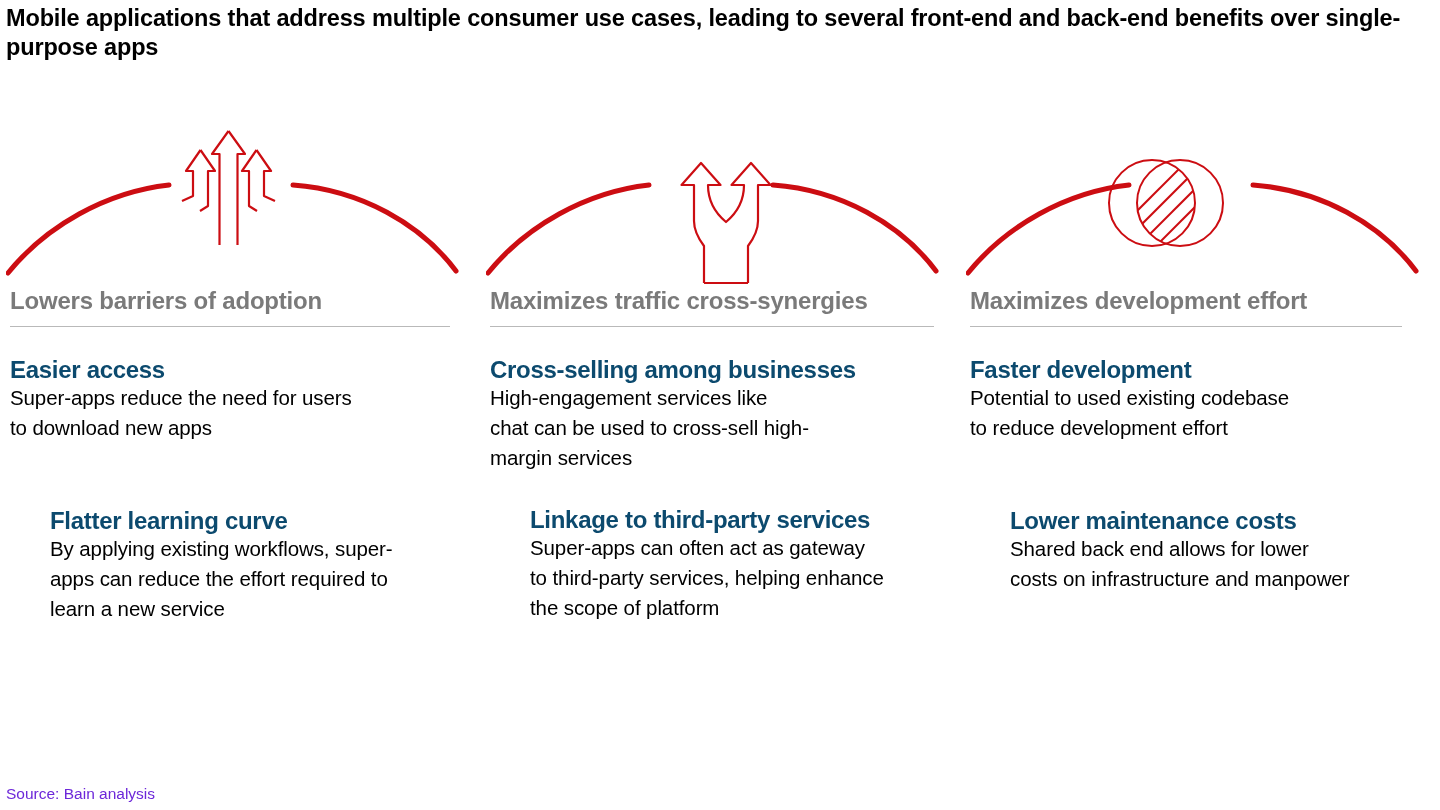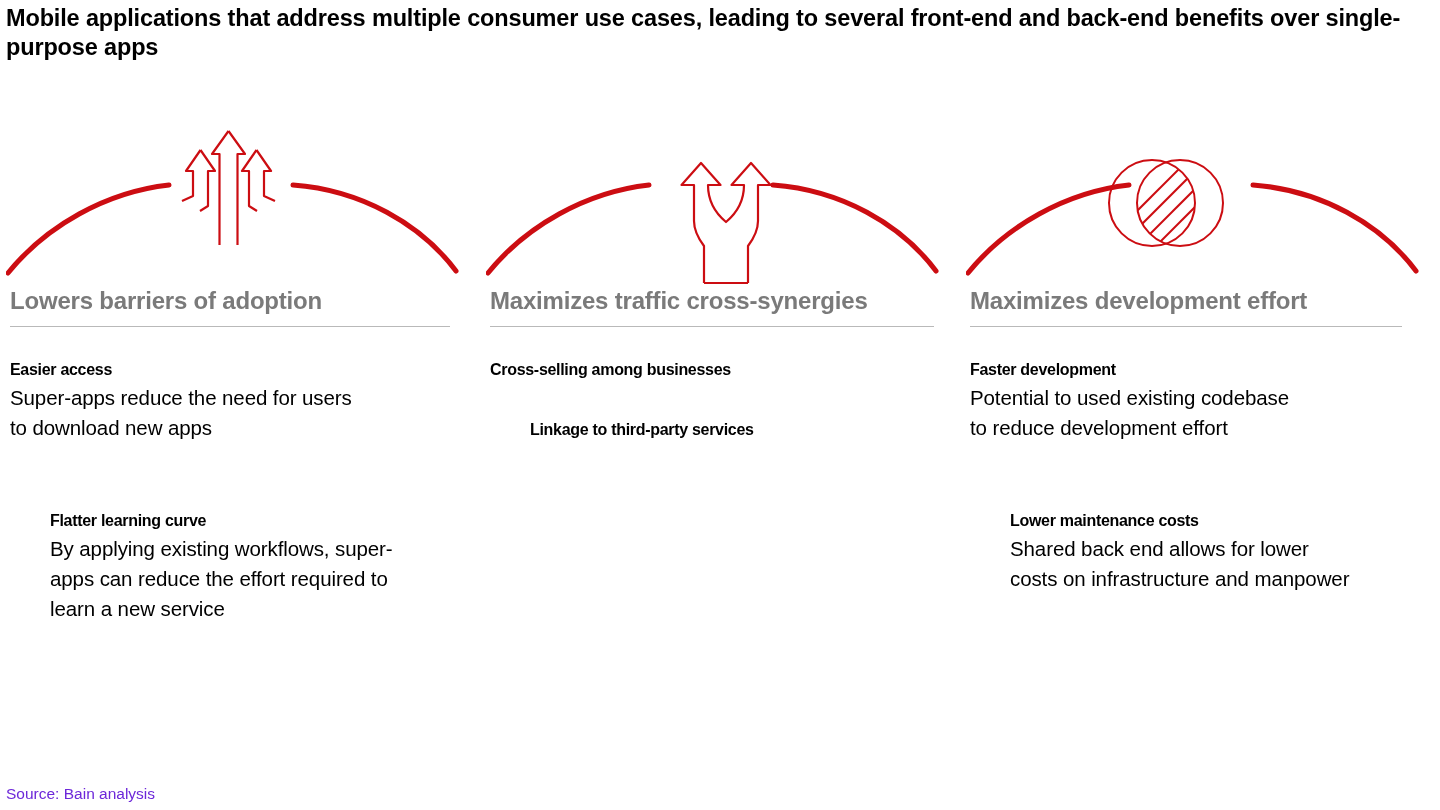--- a/index.html
+++ b/index.html
@@ -70,25 +70,25 @@
     margin-bottom:29px;
   }
   .col-1 .rule{width:440px;}
   .col-2 .rule{width:444px;}
   .col-3 .rule{width:432px;}
 
   
   .block{margin-bottom:33px;}
   .block:last-child{margin-bottom:0;margin-left:40px;}
   .b-title{
-    font-size:16px;
+    font-size:24px;
     font-weight:bold;
     line-height:27px;
     letter-spacing:-0.3px;
-    color:#000000;
+    color:#0c4a6e;
   }
   .b-body{
     font-size:20.5px;
     font-weight:normal;
     line-height:30px;
     letter-spacing:-0.1px;
     color:#000;
     white-space:pre-line;
   }
   .block-gap-1{height:31px;}
@@ -174,23 +174,29 @@
 
           <path d="M218 165 L262 165" stroke="#CC0D12" stroke-width="2.2" fill="none" stroke-linejoin="round"></path>
         </svg>
       </div>
 
       <div class="sec-head">Maximizes traffic cross-synergies</div>
       <div class="rule"></div>
 
       <div class="block">
         <div class="b-title">Cross-selling among businesses</div>
+        <div class="b-body">High-engagement services like
+chat can be used to cross-sell high-
+margin services</div>
       </div>
       <div class="block">
         <div class="b-title">Linkage to third-party services</div>
+        <div class="b-body">Super-apps can often act as gateway
+to third-party services, helping enhance
+the scope of platform</div>
       </div>
     </div>
 
     <div class="col col-3">
 
       <div class="icon-area">
         <svg width="480" height="168" viewBox="0 0 480 168" fill="none" xmlns="http://www.w3.org/2000/svg">
           <defs>
             <clipPath id="lensClip">
               <path d="M215 43 A 43 43 0 0 1 215 127 A 43 43 0 0 1 215 43 Z"></path>

